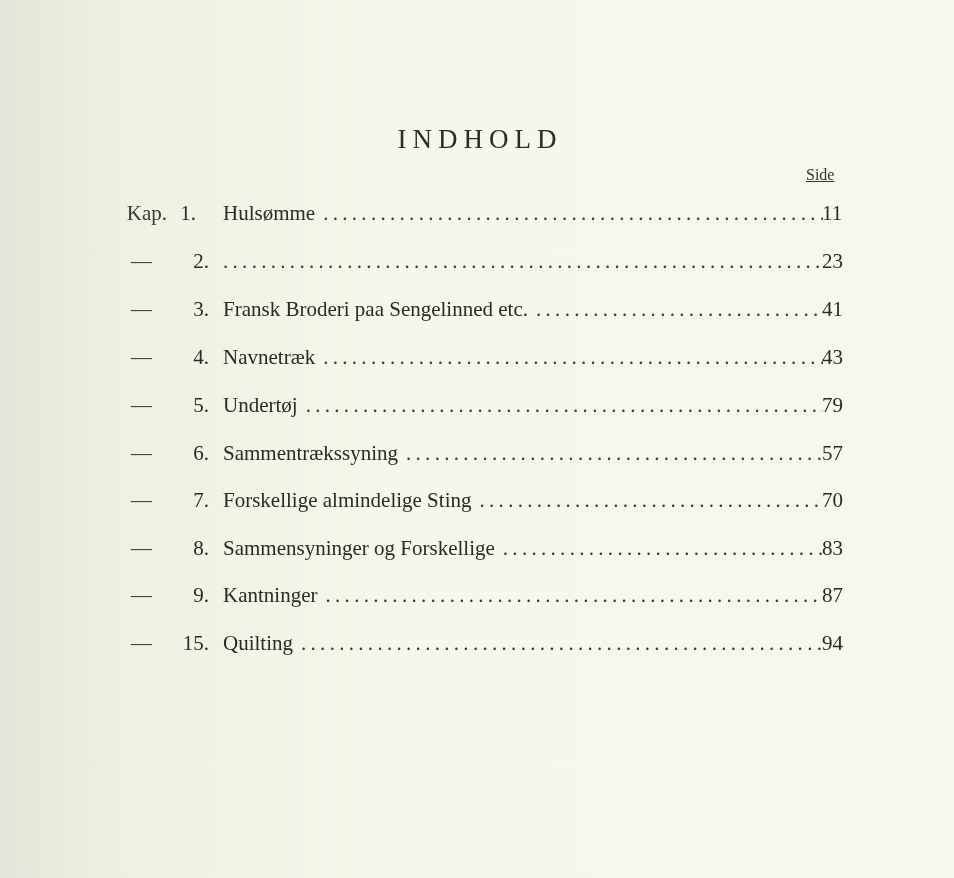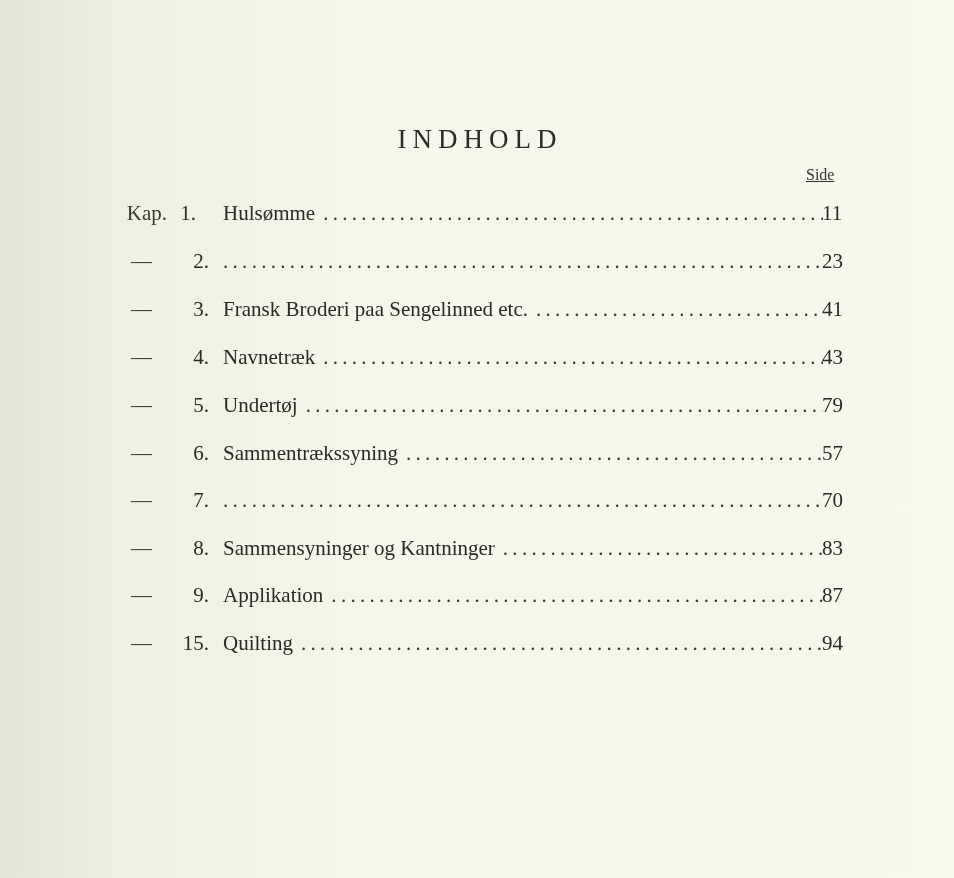--- a/index.html
+++ b/index.html
@@ -95,38 +95,39 @@
       <div class="title-line">
           <span class="chap-title">Sammentrækssyning</span>
           <span class="leader">......................................................................</span>
         </div>
       <span class="page-num">57</span>
     </div>
     <div class="row" style="top:287px">
       <span class="prefix" style="right:802px">—</span>
       <span class="num" style="right:745px">7.</span>
       <div class="title-line">
+          <span class="chap-title">Forskellige almindelige Sting</span>
           <span class="leader">......................................................................</span>
         </div>
       <span class="page-num">70</span>
     </div>
     <div class="row" style="top:335px">
       <span class="prefix" style="right:802px">—</span>
       <span class="num" style="right:745px">8.</span>
       <div class="title-line">
-          <span class="chap-title">Sammensyninger og Kantninger</span>
+          <span class="chap-title">Sammensyninger og Forskellige</span>
           <span class="leader">......................................................................</span>
         </div>
       <span class="page-num">83</span>
     </div>
     <div class="row" style="top:382px">
       <span class="prefix" style="right:802px">—</span>
       <span class="num" style="right:745px">9.</span>
       <div class="title-line">
-          <span class="chap-title">Applikation</span>
+          <span class="chap-title">Kantninger</span>
           <span class="leader">......................................................................</span>
         </div>
       <span class="page-num">87</span>
     </div>
     <div class="row" style="top:430px">
       <span class="prefix" style="right:802px">—</span>
       <span class="num" style="right:745px">15.</span>
       <div class="title-line">
           <span class="chap-title">Quilting</span>
           <span class="leader">......................................................................</span>

